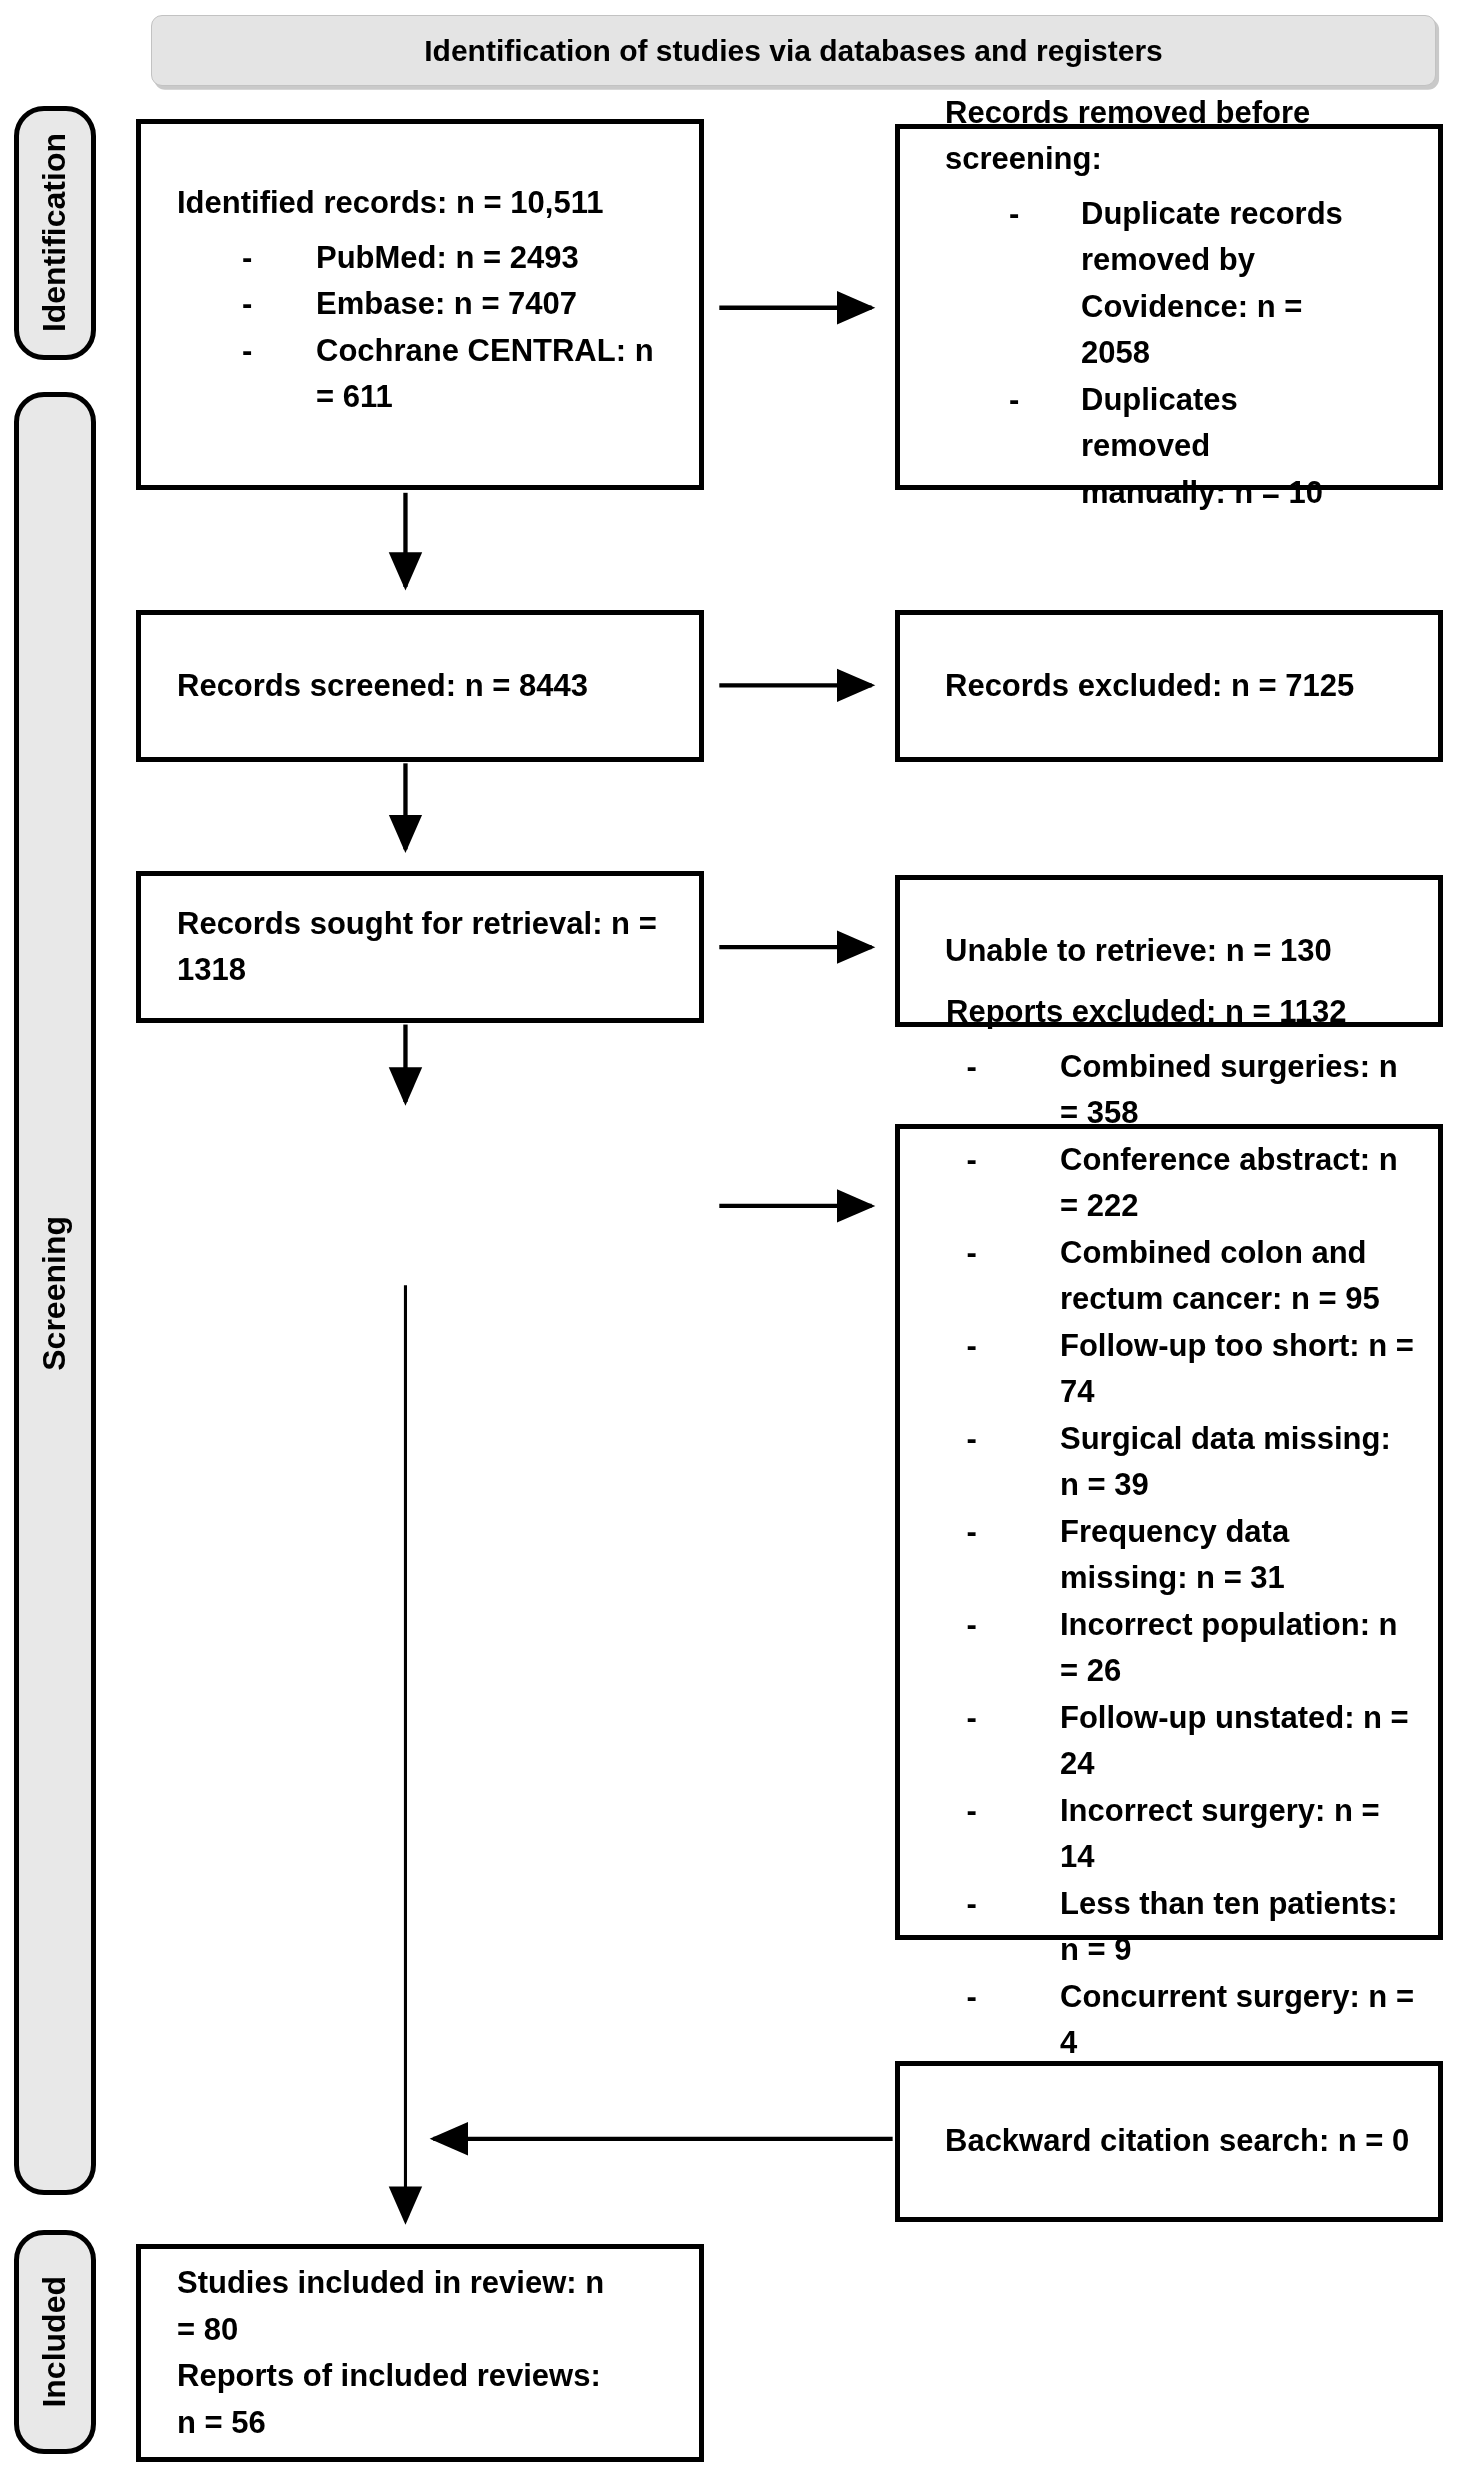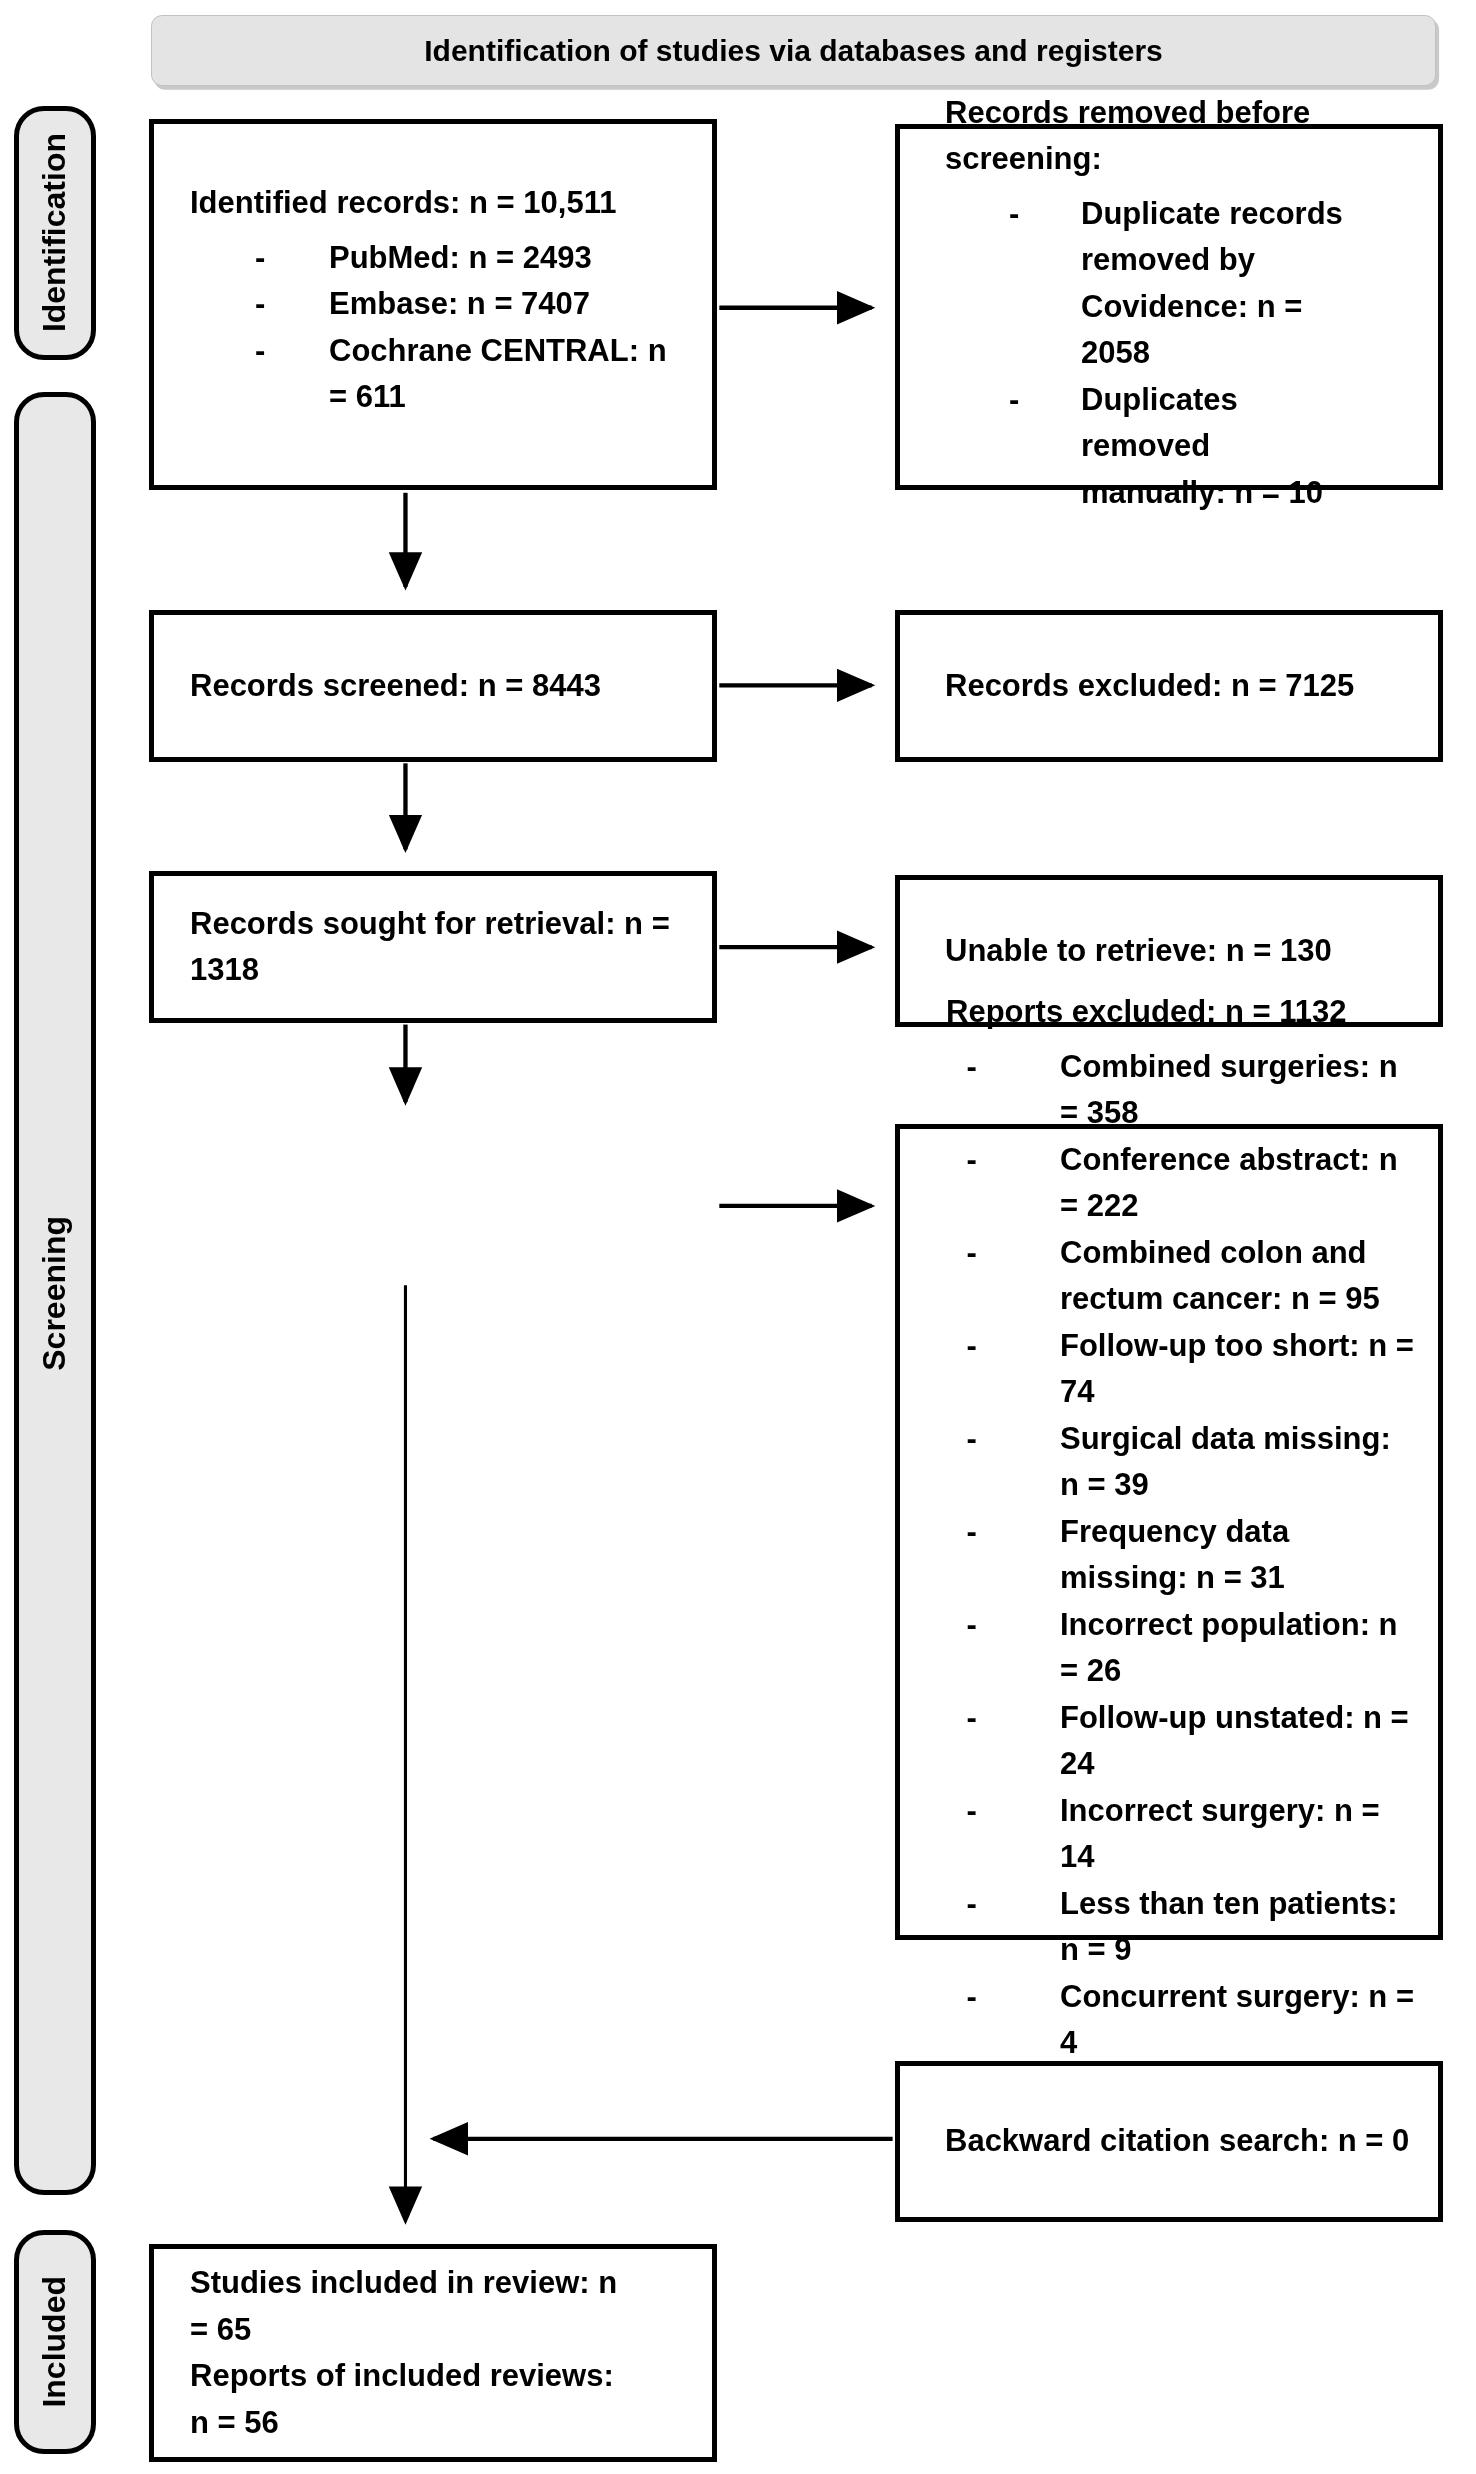--- a/index.html
+++ b/index.html
@@ -33,21 +33,21 @@
   .pill-screen{top:392px;height:1803px;}
   .pill-incl{top:2230px;height:224px;}
   
   .box{
     position:absolute;background:#fff;border:5px solid #000;
     box-sizing:border-box;
     display:flex;flex-direction:column;justify-content:center;
     font-size:31px;line-height:1.5;
   }
   .box p{margin:0;font-weight:bold;}
-  .col-l{left:149px;width:568px;}
+  .col-l{left:136px;width:568px;}
   .col-r{left:895px;width:548px;}
   .b-identified{top:119px;height:371px;padding:6.2px 25px 6.2px 36px;}
   .b-removed{top:124px;height:366px;padding:6.2px 18.6px 6.2px 45px;}
   .b-screened{top:610px;height:152px;padding:6.2px 25px 6.2px 36px;}
   .b-recexcl{top:610px;height:152px;padding:6.2px 18.6px 6.2px 45px;}
   .b-sought{top:871px;height:152px;padding:6.2px 37px 6.2px 36px;}
   .b-unable{top:875px;height:152px;padding:6.2px 18.6px 6.2px 45px;}
   .b-assessed{top:1124px;height:158px;padding:6.2px 37px 6.2px 36px;}
   .b-repexcl{top:1124px;height:816px;padding:12.4px 15.5px 12.4px 46px;}
   .b-backward{top:2061px;height:161px;padding:6.2px 18.6px 6.2px 45px;}
@@ -152,18 +152,18 @@
       <li>Less than ten patients: n = 9</li>
       <li>Concurrent surgery: n = 4</li>
     </ul>
   </div>
 
   <div class="box col-r b-backward">
     <p>Backward citation search: n = 0</p>
   </div>
 
   <div class="box col-l b-included">
-    <p>Studies included in review: n = 65</p>
+    <p>Studies included in review: n = 80</p>
     <p>Reports of included reviews: n = 56</p>
   </div>
 
 </div>
 
 
 </body></html>

